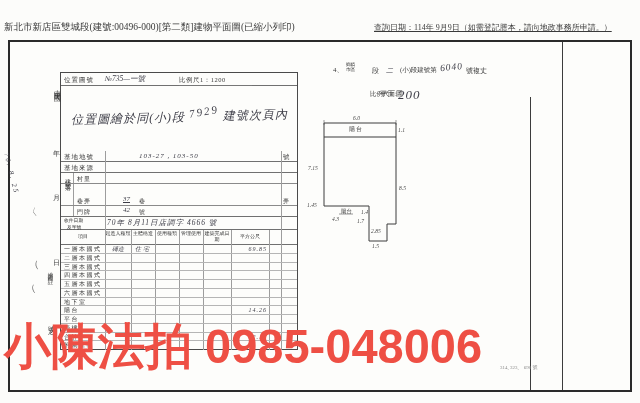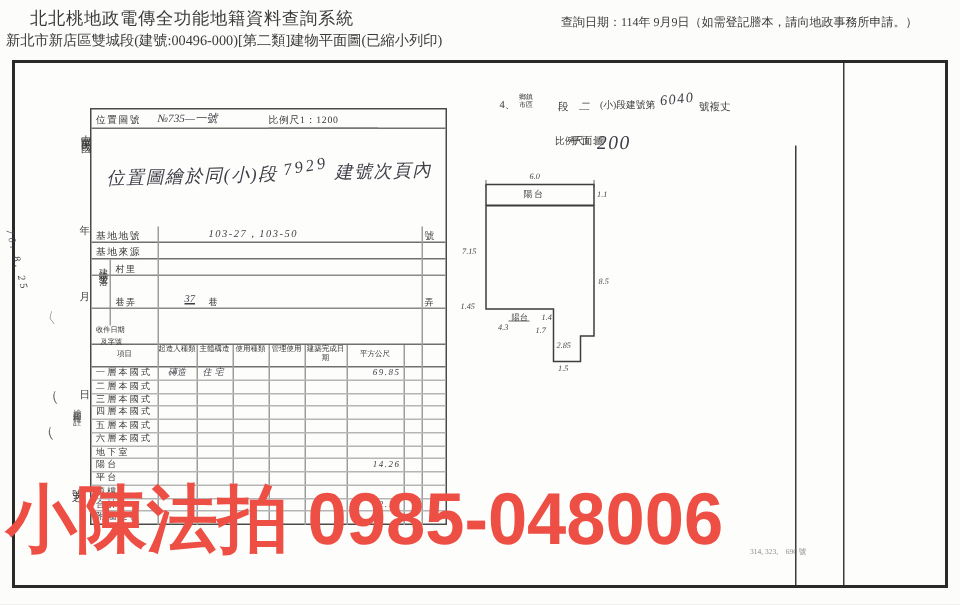--- a/index.html
+++ b/index.html
@@ -32,22 +32,21 @@
   .watermark { position:absolute; left:4px; top:320px; width:634px; font-family:"Liberation Sans","DejaVu Sans",sans-serif;
                font-weight:800; font-size:47px; line-height:52px; letter-spacing:0px; color:#ee4f44;
                white-space:nowrap; z-index:50; transform:scaleY(1.04); }
   .vtext { writing-mode:vertical-rl; text-orientation:upright; letter-spacing:2px; }
 </style>
 </head>
 <body>
 
 <div class="page">
 
-  <div class="abs print" style="left:20px; top:5px; font-size:11.5px; letter-spacing:0.5px;">北北桃地政電傳全功能地籍資料查詢系統</div>
-  <div class="abs print" style="left:374px; top:9px; font-size:8px;">查詢日期：114年 9月9日（如需登記謄本，請向地政事務所申請。）</div>
+  <div class="abs print" style="left:374px; top:22px; font-size:8px;text-decoration:underline;">查詢日期：114年 9月9日（如需登記謄本，請向地政事務所申請。）</div>
   <div class="abs print" style="left:4px; top:21px; font-size:9.5px;">新北市新店區雙城段(建號:00496-000)[第二類]建物平面圖(已縮小列印)</div>
 
   <div class="outer-box">
     <div class="vline" style="left:552px; top:0; height:348px;"></div>
     <div class="vline" style="left:520px; top:55px; height:293px; border-left-width:1px;"></div>
   </div>
 
 
   <div class="form-box">
 
@@ -77,24 +76,30 @@
 
     <div class="frow" style="top:100px; height:11px;">
       <span class="abs flabel" style="left:16px; top:2px; font-size:6px;">村里</span>
     </div>
     <div class="frow" style="top:122px; height:11px;">
       <span class="abs flabel" style="left:16px; top:2px; font-size:6px;">巷弄</span>
       <span class="abs hand" style="left:62px; top:0; font-size:7px;text-decoration:underline;">37</span>
       <span class="abs print" style="left:78px; top:2px; font-size:6px;">巷</span>
       <span class="abs print" style="left:222px; top:2px; font-size:6px;">弄</span>
     </div>
+    <div class="frow" style="top:133px; height:11px; border-bottom-color:#707070;">
+      <span class="abs flabel" style="left:16px; top:2px; font-size:6px;">門牌</span>
+      <span class="abs hand" style="left:62px; top:0; font-size:7px;">42</span>
+      <span class="abs print" style="left:78px; top:2px; font-size:6px;">號</span>
+    </div>
 
     <div class="frow" style="top:144px; height:13px; border-bottom-color:#707070;">
       <span class="abs" style="left:3px; top:1px; font-size:4.8px; line-height:5.2px; color:#333;">收件日期</span>
       <span class="abs" style="left:6px; top:7px; font-size:4.8px; color:#333;">及字號</span>
+      <span class="abs hand" style="left:46px; top:1px; font-size:7.5px; letter-spacing:1px;">70年 8月11日店調字 4666 號</span>
     </div>
 
     <div class="frow" style="top:157px; height:15px; border-bottom-color:#707070;">
       <span class="thead-cell" style="left:0;   width:44px; top:4px;">項目</span>
       <span class="thead-cell" style="left:44px; width:26px;">起造人種類</span>
       <span class="thead-cell" style="left:70px; width:24px;">主體構造</span>
       <span class="thead-cell" style="left:94px; width:24px;">使用種類</span>
       <span class="thead-cell" style="left:118px; width:24px;">管理使用</span>
       <span class="thead-cell" style="left:142px; width:28px;">建築完成日期</span>
       <span class="thead-cell" style="left:170px; width:38px; top:4px;">平方公尺</span>

